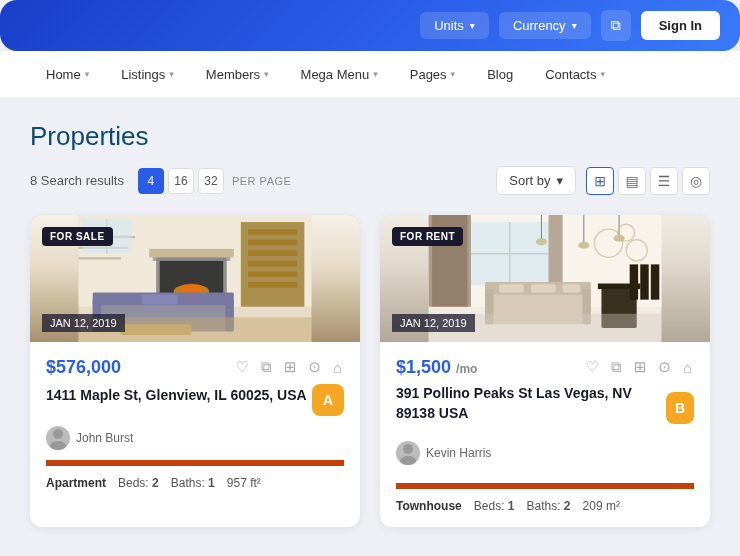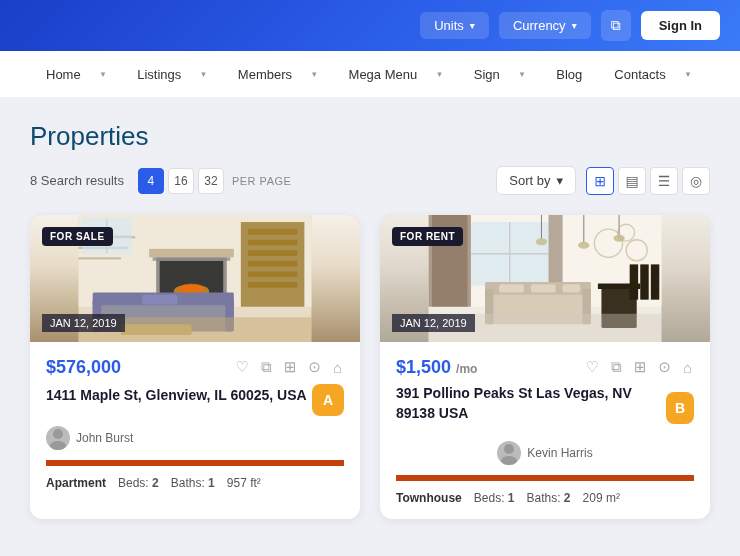--- a/index.html
+++ b/index.html
@@ -7,20 +7,21 @@
 
     
     .header-top {
       background: linear-gradient(135deg, #1a3ec8 0%, #2a5ce8 50%, #3a7af8 100%);
       padding: 10px 20px;
       display: flex;
       align-items: center;
       justify-content: flex-end;
       gap: 10px;
       min-height: 50px;
+      border-radius: 17px;
     }
     .header-btn {
       display: flex;
       align-items: center;
       gap: 6px;
       background: rgba(255,255,255,0.15);
       border: none;
       border-radius: 6px;
       color: white;
       padding: 6px 14px;
@@ -54,21 +55,21 @@
       padding: 0 30px;
       display: flex;
       align-items: center;
       gap: 0;
       box-shadow: 0 1px 4px rgba(0,0,0,0.08);
       min-height: 46px;
     }
     .nav-item {
       display: flex;
       align-items: center;
-      gap: 20px;
+      gap: 4px;
       padding: 14px 16px;
       font-size: 13px;
       font-weight: 500;
       color: #333;
       cursor: pointer;
       text-decoration: none;
     }
     .nav-item .nav-chevron { font-size: 9px; color: #999; }
 
     
@@ -342,21 +343,21 @@
   </a>
   <a class="nav-item">
     <span>Members</span>
     <span class="nav-chevron">▾</span>
   </a>
   <a class="nav-item">
     <span>Mega Menu</span>
     <span class="nav-chevron">▾</span>
   </a>
   <a class="nav-item">
-    <span>Sign</span>
+    <span>Pages</span>
     <span class="nav-chevron">▾</span>
   </a>
   <a class="nav-item">
     <span>Blog</span>
   </a>
   <a class="nav-item">
     <span>Contacts</span>
     <span class="nav-chevron">▾</span>
   </a>
 </nav>
@@ -543,21 +544,21 @@
             <button class="price-action-btn">⧉</button>
             <button class="price-action-btn">⊞</button>
             <button class="price-action-btn">⊙</button>
             <button class="price-action-btn">⌂</button>
           </div>
         </div>
         <div class="agent-row">
           <p class="prop-address">391 Pollino Peaks St Las Vegas, NV 89138 USA</p>
           <div class="agent-badge badge-b">B</div>
         </div>
-        <div class="agent-info" style="margin-bottom:10px;justify-content:center;">
+        <div class="agent-info" style="margin-bottom:18px;">
           <div class="agent-avatar" style="background:#bbb;">
             <svg width="24" height="24" viewBox="0 0 24 24">
                 <circle cx="12" cy="8" r="5" fill="#999"></circle>
                 <ellipse cx="12" cy="20" rx="8" ry="5" fill="#999"></ellipse>
               </svg>
           </div>
           <span class="agent-name">Kevin Harris</span>
         </div>
         <div class="prop-meta">
           <span class="meta-type">Townhouse</span>

